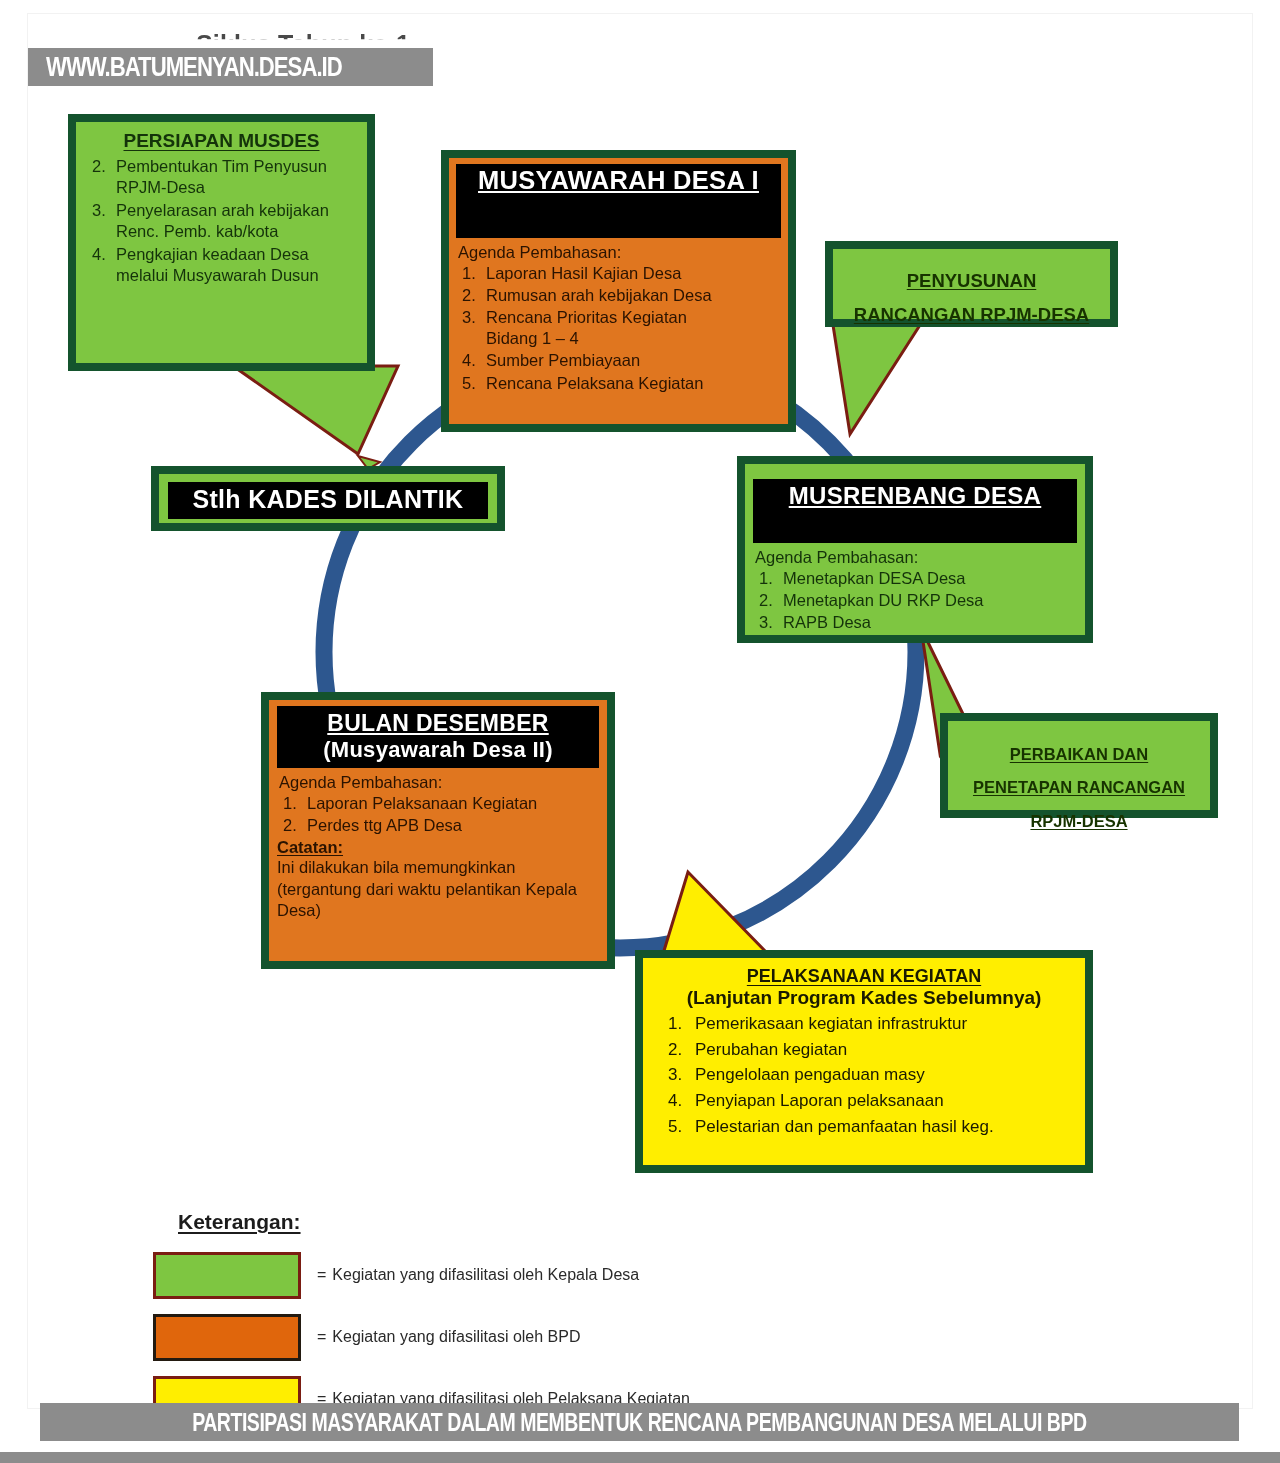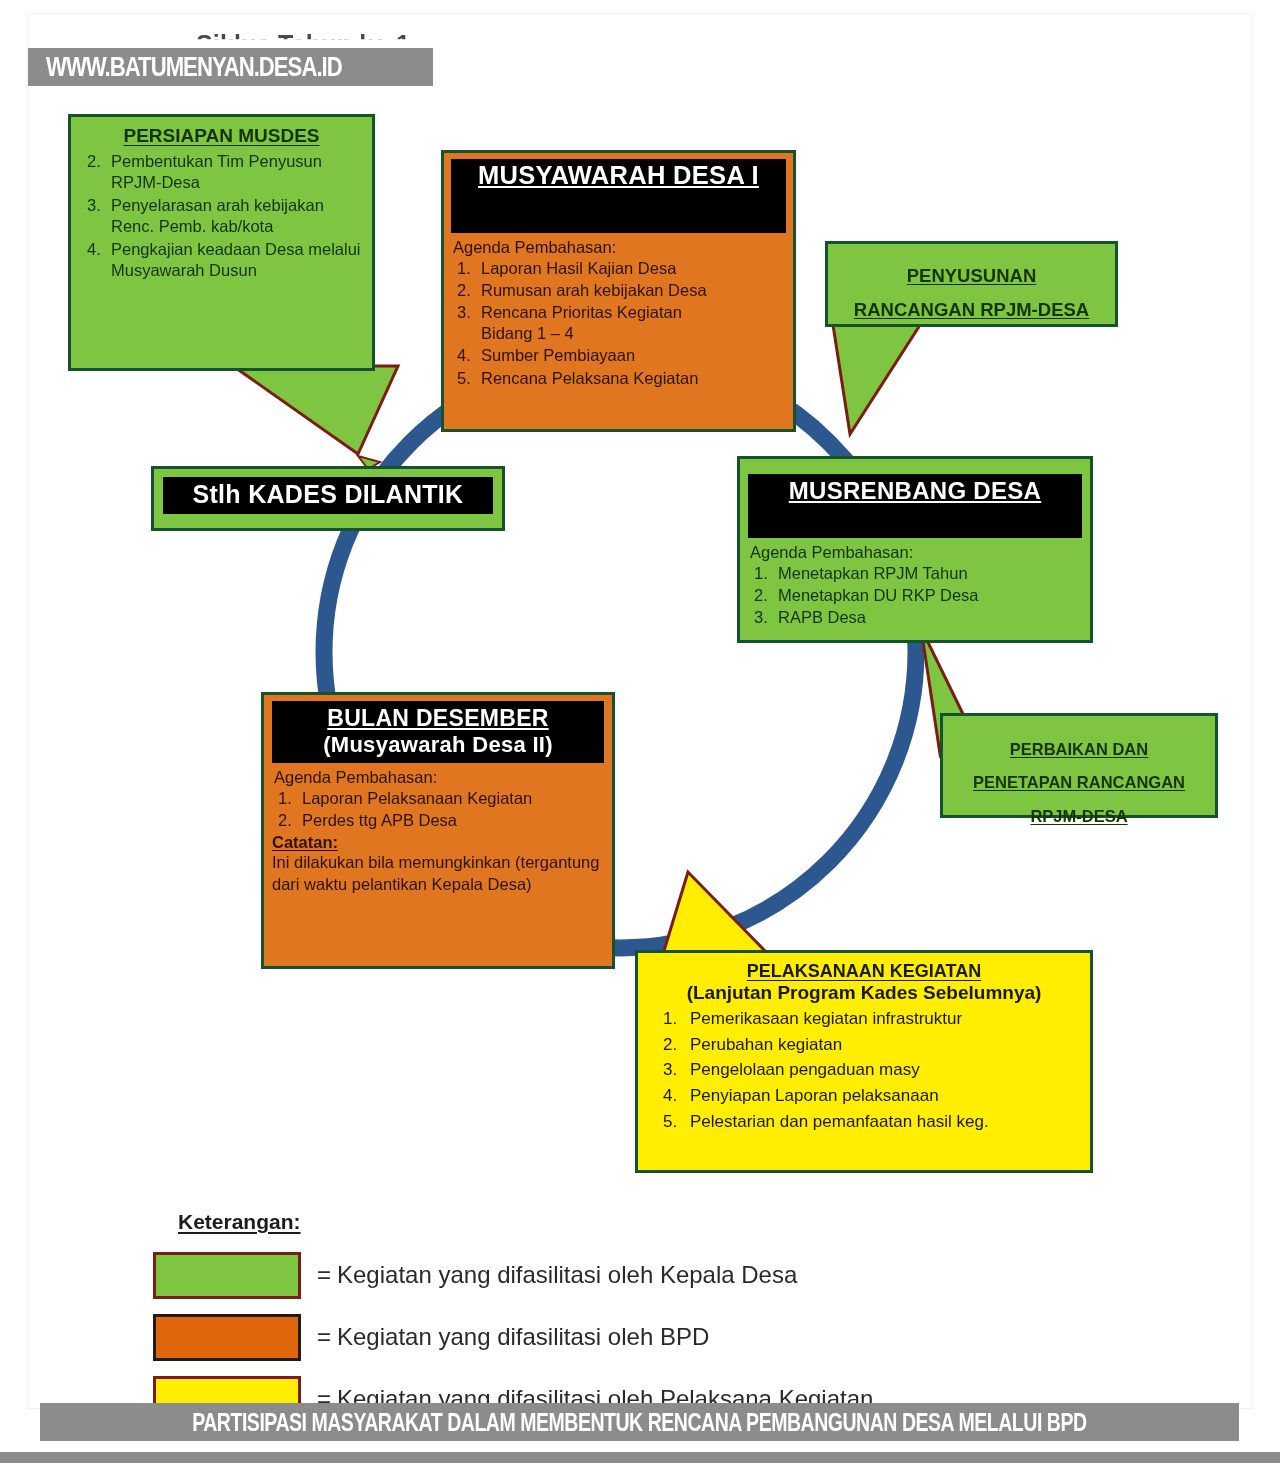--- a/index.html
+++ b/index.html
@@ -59,21 +59,21 @@
   #cycle-svg {
     position: absolute;
     left: 0; top: 0;
     width: 1224px; height: 1394px;
     pointer-events: none;
   }
 
   
   .box {
     position: absolute;
-    border: 3px solid #14532d;
+    border: 8px solid #14532d;
     padding: 6px 8px 8px 8px;
   }
   .box.green  { background: #7ec641; }
   .box.orange { background: #e0761f; }
   .box.yellow { background: #ffee00; }
 
   .hdr-black {
     background: #000;
     color: #fff;
     font-weight: bold;
@@ -194,21 +194,21 @@
     margin-bottom: 10px; margin-left: 25px;
   }
   .legend-row { display: flex; align-items: center; height: 62px; }
   .legend-swatch {
     width: 148px; height: 47px; border: 3px solid;
     margin-right: 16px; flex: none;
   }
   .sw-green  { background: #7ec641; border-color: #7a1d12; }
   .sw-orange { background: #e0660c; border-color: #231a10; }
   .sw-yellow { background: #ffee00; border-color: #7a1d12; }
-  .legend-text { font-size: 24px; color: #2a2a2a; }
+  .legend-text { font-size: 16px; color: #2a2a2a; }
   .legend-eq { margin-right: 6px; }
 
   
   .caption-bar {
     position: absolute;
     left: 40px; top: 1403px;
     width: 1199px; height: 38px;
     background: #8c8c8c;
     display: flex; align-items: center; justify-content: center;
   }
@@ -308,21 +308,21 @@
     </div>
 
     <div class="box green" id="box-musrenbang">
       <div class="hdr-black">
         <u>MUSRENBANG DESA</u>
       </div>
       <div class="agenda-label">Agenda Pembahasan:</div>
       <ol class="nlist">
         <li>
           <span class="num">1.</span>
-          <span class="cont">Menetapkan RPJM Tahun</span>
+          <span class="cont">Menetapkan DESA Desa</span>
         </li>
         <li>
           <span class="num">2.</span>
           <span class="cont">Menetapkan DU RKP Desa</span>
         </li>
         <li>
           <span class="num">3.</span>
           <span class="cont">RAPB Desa</span>
         </li>
       </ol>

